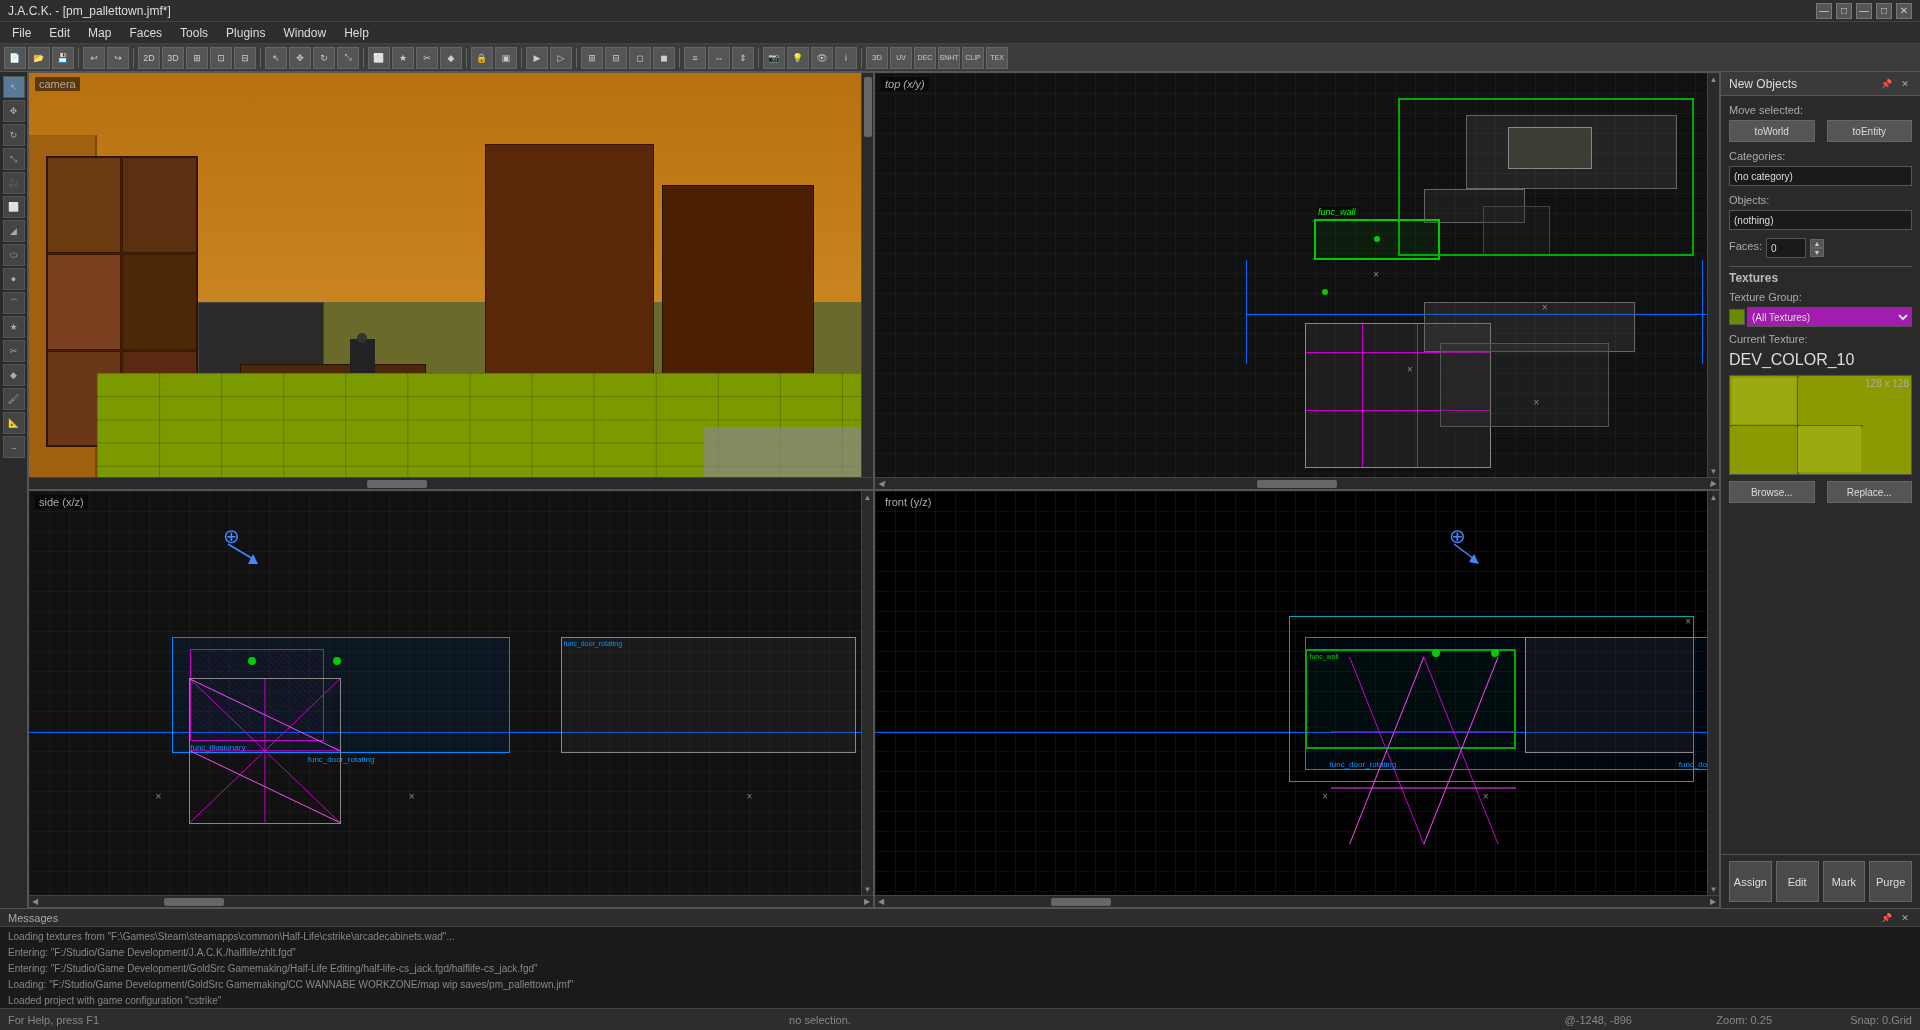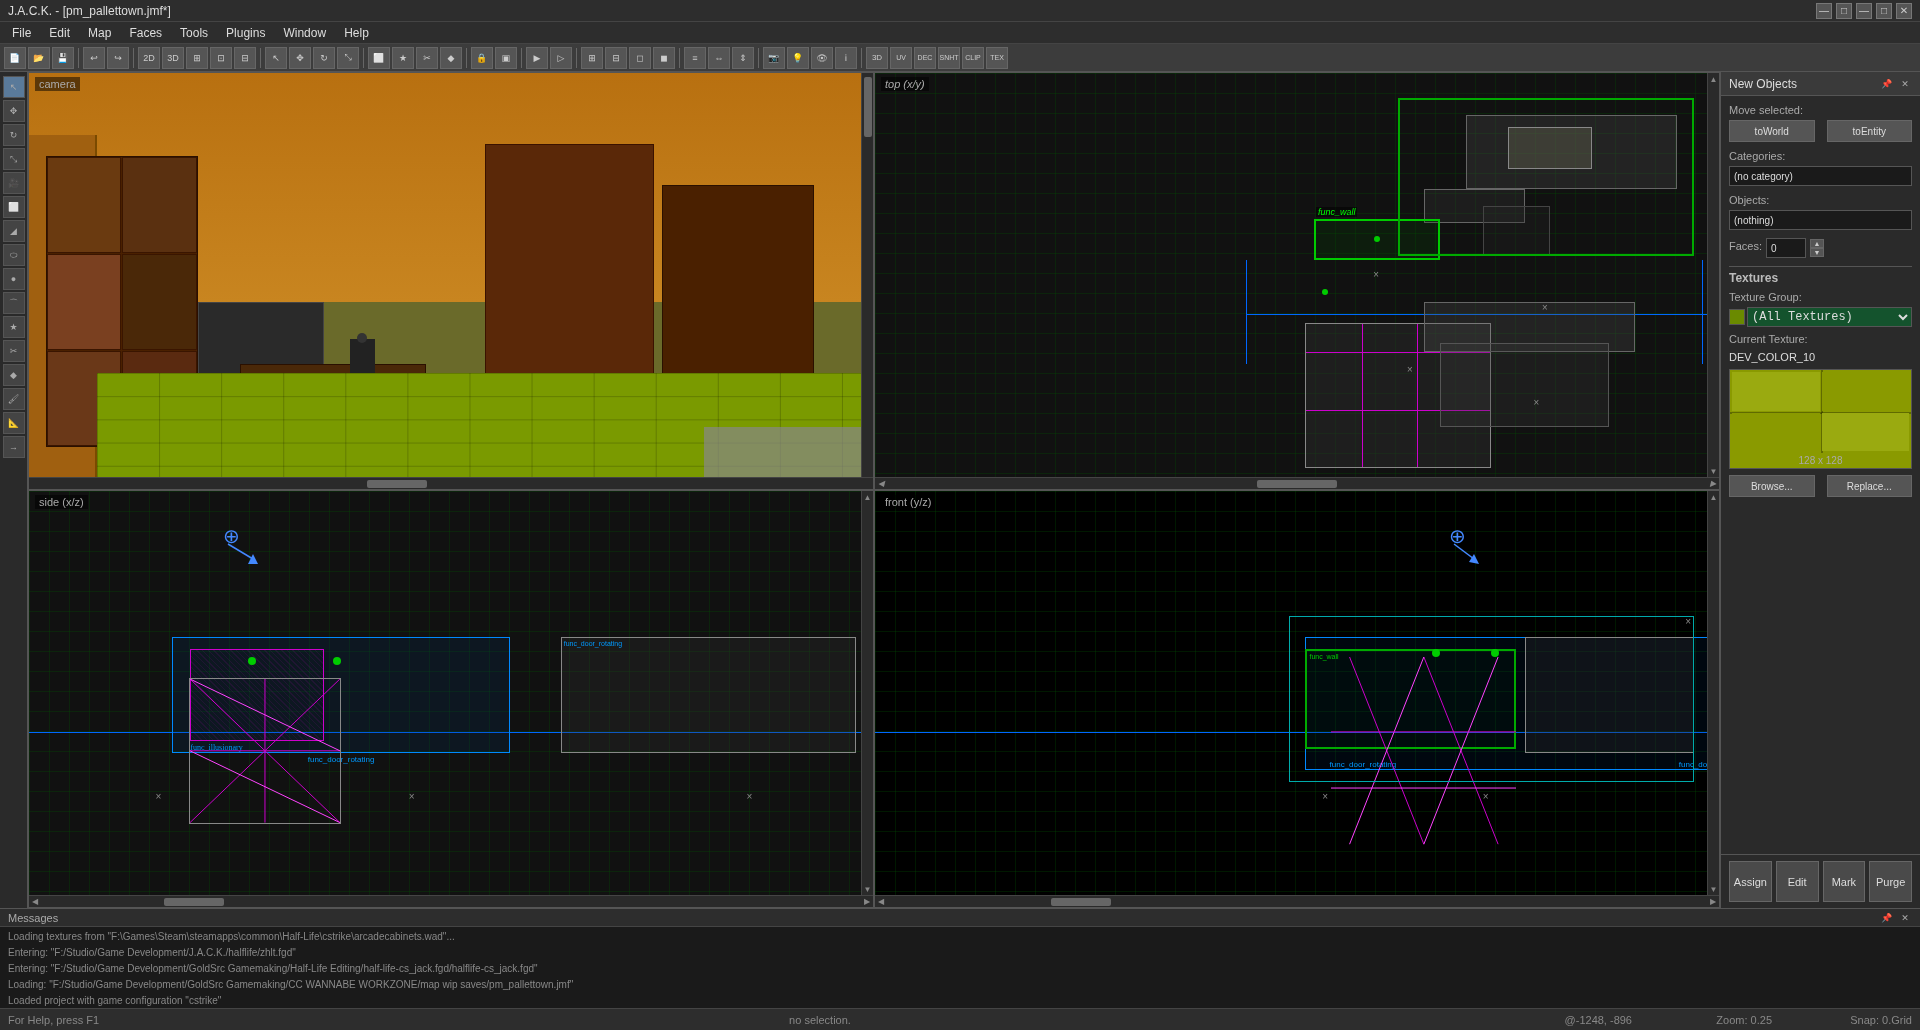--- a/index.html
+++ b/index.html
@@ -277,42 +277,41 @@
     }
 
     .texture-preview {
       width: 100%;
       height: 100px;
       background: #8a9a00;
       border: 1px solid #555;
       margin-top: 4px;
       position: relative;
       display: flex;
-      flex-direction: column;
+      flex-direction: row;
     }
 
     .texture-size {
       font-size: 10px;
       color: #aaa;
       text-align: center;
       padding: 2px;
     }
 
     .texture-group-select {
       width: 100%;
       height: 20px;
-      background: #14532d;
+      background: #a21caf;
       border: 1px solid #555;
       color: #ddd;
-      font-size: 12px;
-      font-family: Liberation Mono, monospace;
+      font-size: 10px;
     }
 
     .current-texture-name {
-      font-size: 11px;
+      font-size: 16px;
       color: #ddd;
       padding: 2px 0;
     }
 
     
     #right-panel-bottom {
       padding: 6px 8px;
       display: flex;
       gap: 4px;
       border-top: 1px solid #555;
@@ -667,21 +666,21 @@
       <div class="viewport" id="viewport-side">
         <div class="viewport-label">side (x/z)</div>
         <div class="grid-bg"></div>
 
         <div style="position:absolute; top:0; right:0; bottom:0; left:0;">
 
           <div style="position:absolute; top:58%; left:0; right:0; height:1px; background:#0066ff;"></div>
 
           <div style="position:absolute; top:35%; left:17%; width:40%; height:28%; border:1px solid #0088ff; background:rgba(0,50,100,0.2);">
 
-            <div style="position:absolute; bottom:0; left:5%; font-size:8px; color:#0099ff;font-family:Liberation Serif, serif;">func_illusionary</div>
+            <div style="position:absolute; bottom:0; left:5%; font-size:8px; color:#0099ff;">func_illusionary</div>
             <div style="position:absolute; bottom:-12px; left:40%; font-size:8px; color:#0099ff;">func_door_rotating</div>
 
             <div style="position:absolute; top:10%; left:5%; width:40%; height:80%; border:1px solid #cc00cc; 
               background: repeating-linear-gradient(45deg, transparent, transparent 3px, rgba(200,0,200,0.1) 3px, rgba(200,0,200,0.1) 4px);"></div>
           </div>
 
           <div style="position:absolute; top:40%; left:26%; width:8px; height:8px; background:#00cc00; border-radius:50%;"></div>
           <div style="position:absolute; top:40%; left:36%; width:8px; height:8px; background:#00cc00; border-radius:50%;"></div>
 
           <div style="position:absolute; top:45%; left:19%; width:18%; height:35%; border:1px solid #888; overflow:hidden;">

